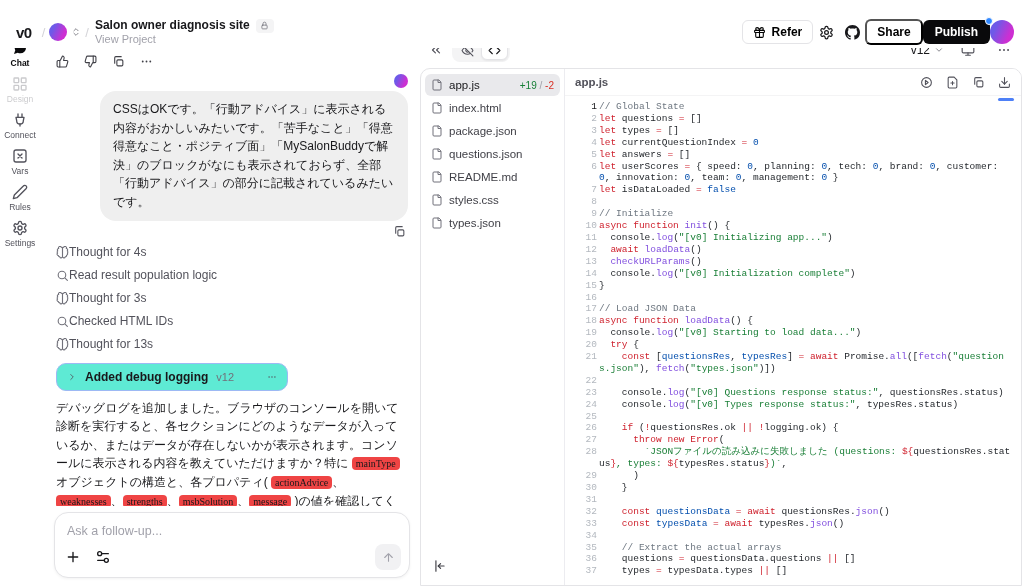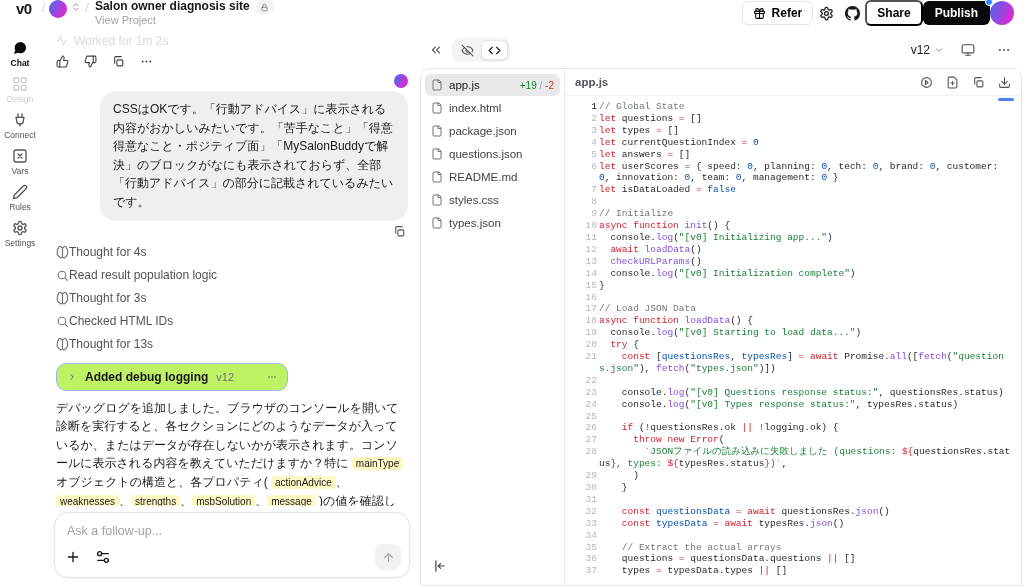--- a/index.html
+++ b/index.html
@@ -2,21 +2,21 @@
 <html><head>
 <meta charset="utf-8">
 <style>
   * { margin:0; padding:0; box-sizing:border-box; }
   html,body { width:1024px; height:586px; overflow:hidden; }
   body { font-family:"Liberation Sans", sans-serif; background:#fff; color:#18181b; position:relative; font-size:13px; }
   svg { display:block; width:100%; height:100%; }
   .ic { display:inline-block; flex:none; }
 
   
-  .topbar { position:absolute; top:0; left:0; right:0; height:32px; display:flex; align-items:flex-start; padding:0 10px; background:#fff; z-index:5; }
+  .topbar { position:absolute; top:16px; left:0; right:0; height:32px; display:flex; align-items:center; padding:0 10px; background:#fff; z-index:5; }
   .logo { font-weight:800; font-size:15px; letter-spacing:-0.5px; padding:0 6px; }
   .sep { color:#d4d4d8; font-size:13px; margin:0 4px; }
   .proj-avatar { width:18px; height:18px; border-radius:50%; background:linear-gradient(115deg,#6d5ae8 25%,#cd2fd2 75%); }
   .chevstack { width:10px; height:14px; color:#71717a; margin-left:4px; }
   .title-block { display:flex; flex-direction:column; line-height:1.15; margin-left:2px; }
   .title-row { display:flex; align-items:center; gap:6px; }
   .proj-title { font-size:12px; font-weight:700; color:#18181b; }
   .lock-pill { background:#f4f4f5; border-radius:4px; width:18px; height:14px; display:grid; place-items:center; color:#71717a; }
   .lock-pill .ic { width:9px; height:9px; }
   .subtitle { font-size:11px; color:#a1a1aa; }
@@ -46,27 +46,27 @@
   .msg-actions { display:flex; align-items:center; gap:15px; color:#3f3f46; height:14px; margin-bottom:6px; }
   .msg-actions .ic, .footer-actions .ic { width:13px; height:13px; }
   .avatar-line { display:flex; justify-content:flex-end; height:14px; margin-bottom:3px; }
   .mini-avatar { width:14px; height:14px; border-radius:50%; background:linear-gradient(115deg,#6d5ae8 25%,#cd2fd2 75%); }
   .bubble { margin-left:44px; background:#efefef; border-radius:16px; padding:9px 13px; font-size:12px; line-height:1.55; color:#18181b; }
   .bubble-copy { display:flex; justify-content:flex-end; color:#52525b; height:18px; align-items:center; margin:2px 2px 0 0; }
   .bubble-copy .ic { width:13px; height:13px; }
   .steps { display:flex; flex-direction:column; }
   .step { display:flex; align-items:center; height:23px; color:#52525b; font-size:12px; }
   .step .ic { width:13px; height:13px; color:#71717a; }
-  .task-card { margin:7px 0 8px; width:232px; border:1px solid #9db9f4; border-radius:10px; display:flex; align-items:center; gap:8px; padding:6px 10px; font-size:12px; background:#bef264; cursor:pointer; }
+  .task-card { margin:7px 0 8px; width:232px; border:1px solid #9db9f4; border-radius:10px; display:flex; align-items:center; gap:8px; padding:6px 10px; font-size:12px; background:#5eead4; cursor:pointer; }
   .task-card .ic { width:10px; height:10px; color:#52525b; }
   .task-label { font-weight:600; color:#18181b; }
   .task-version { color:#71717a; font-size:11px; }
   .task-menu { margin-left:auto; color:#18181b; width:14px; height:14px; }
   .assistant { font-size:12px; line-height:1.55; color:#18181b; margin:2px 0 6px; }
-  .codechip { font-family:Liberation Sans, sans-serif; font-size:10px; background:#fef9c3; border-radius:4px; padding:1px 4px; color:#18181b; }
+  .codechip { font-family:Liberation Serif, serif; font-size:10px; background:#ef4444; border-radius:4px; padding:1px 4px; color:#18181b; }
 
   .composer { position:absolute; left:14px; right:10px; bottom:8px; height:66px; border:1px solid #e4e4e7; border-radius:14px; background:#fff; box-shadow:0 1px 3px rgba(0,0,0,.05); }
   .composer textarea { width:100%; height:32px; border:none; outline:none; resize:none; font-family:"Liberation Sans",sans-serif; font-size:12.5px; padding:11px 12px 0; color:#be185d; background:transparent; }
   .composer textarea::placeholder { color:#a1a1aa; }
   .composer-bottom { position:absolute; left:10px; right:8px; bottom:7px; display:flex; align-items:center; gap:14px; color:#18181b; }
   .composer-bottom .tool { width:16px; height:16px; color:#18181b; cursor:pointer; }
   .send-btn { margin-left:auto; width:26px; height:26px; border-radius:8px; background:#f1f1f3; border:none; color:#a1a1aa; display:grid; place-items:center; }
   .send-btn .ic { width:13px; height:13px; }
 
   

